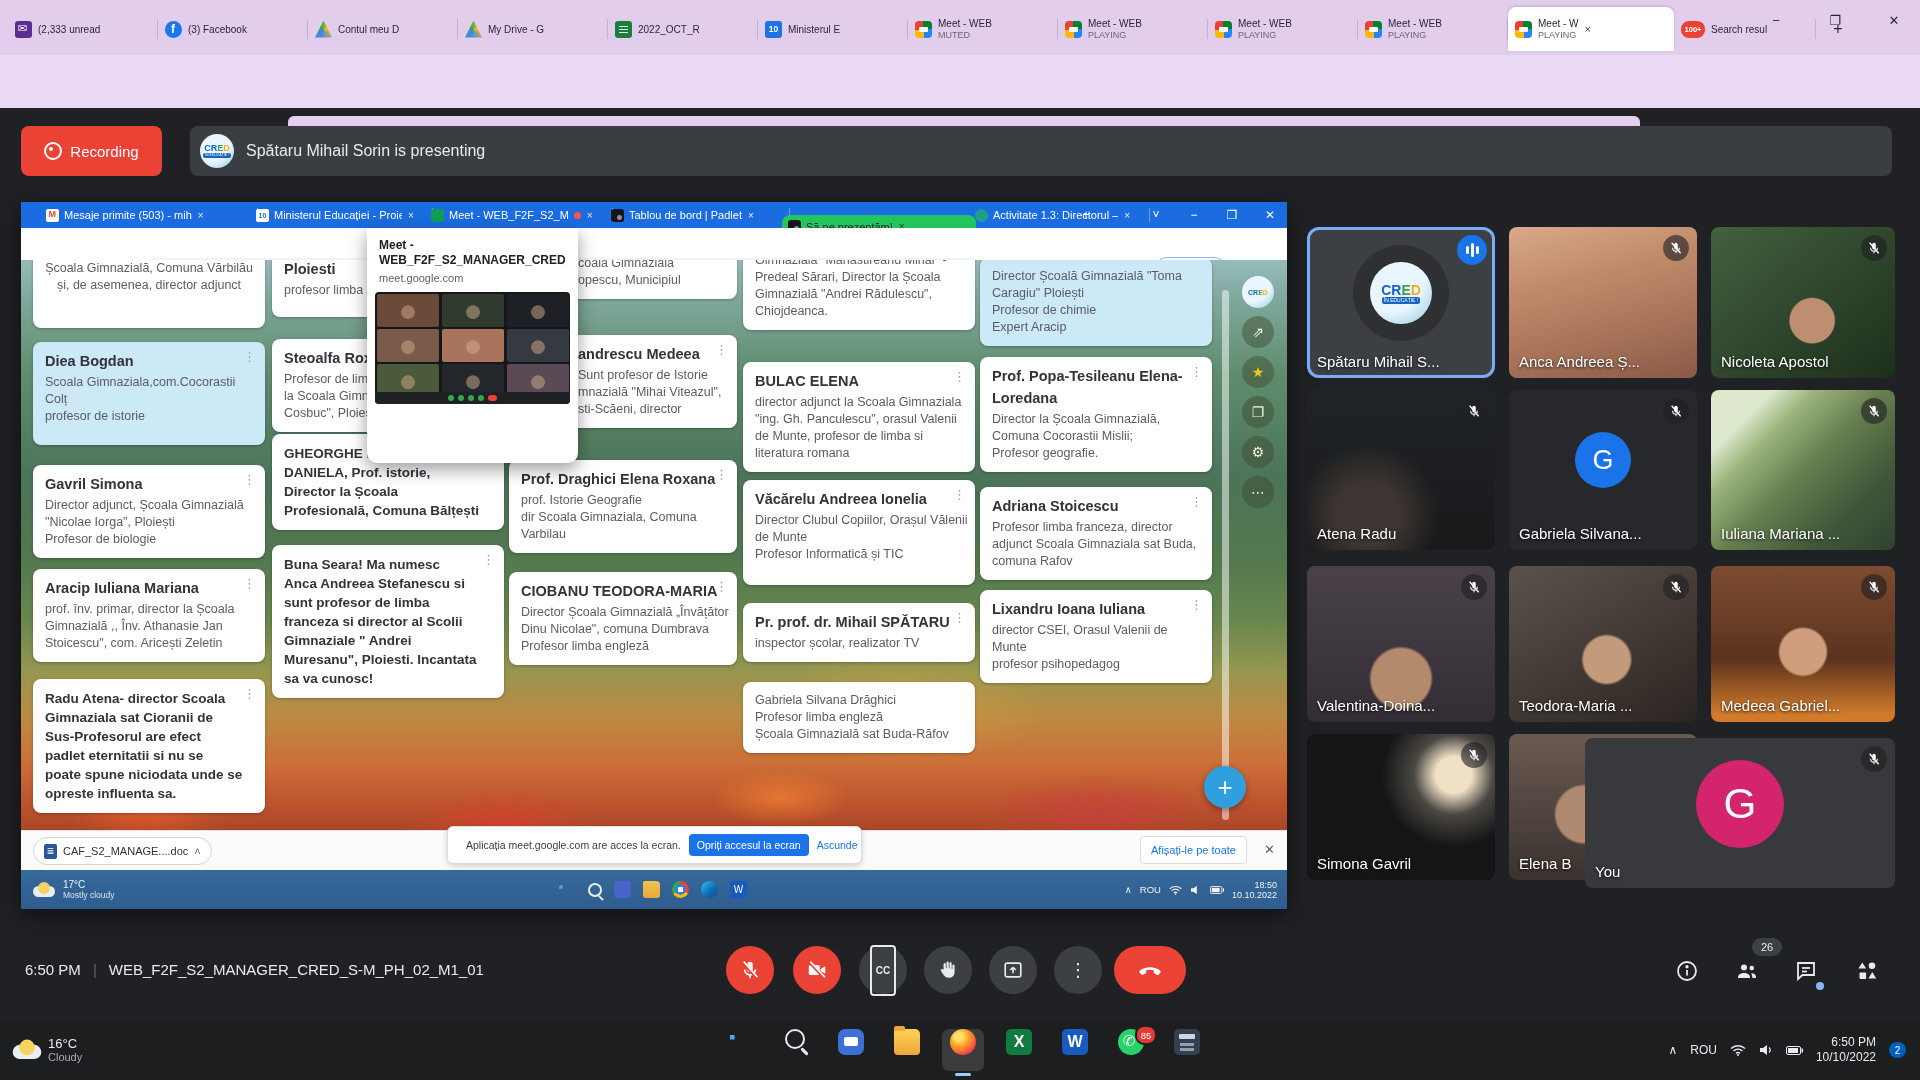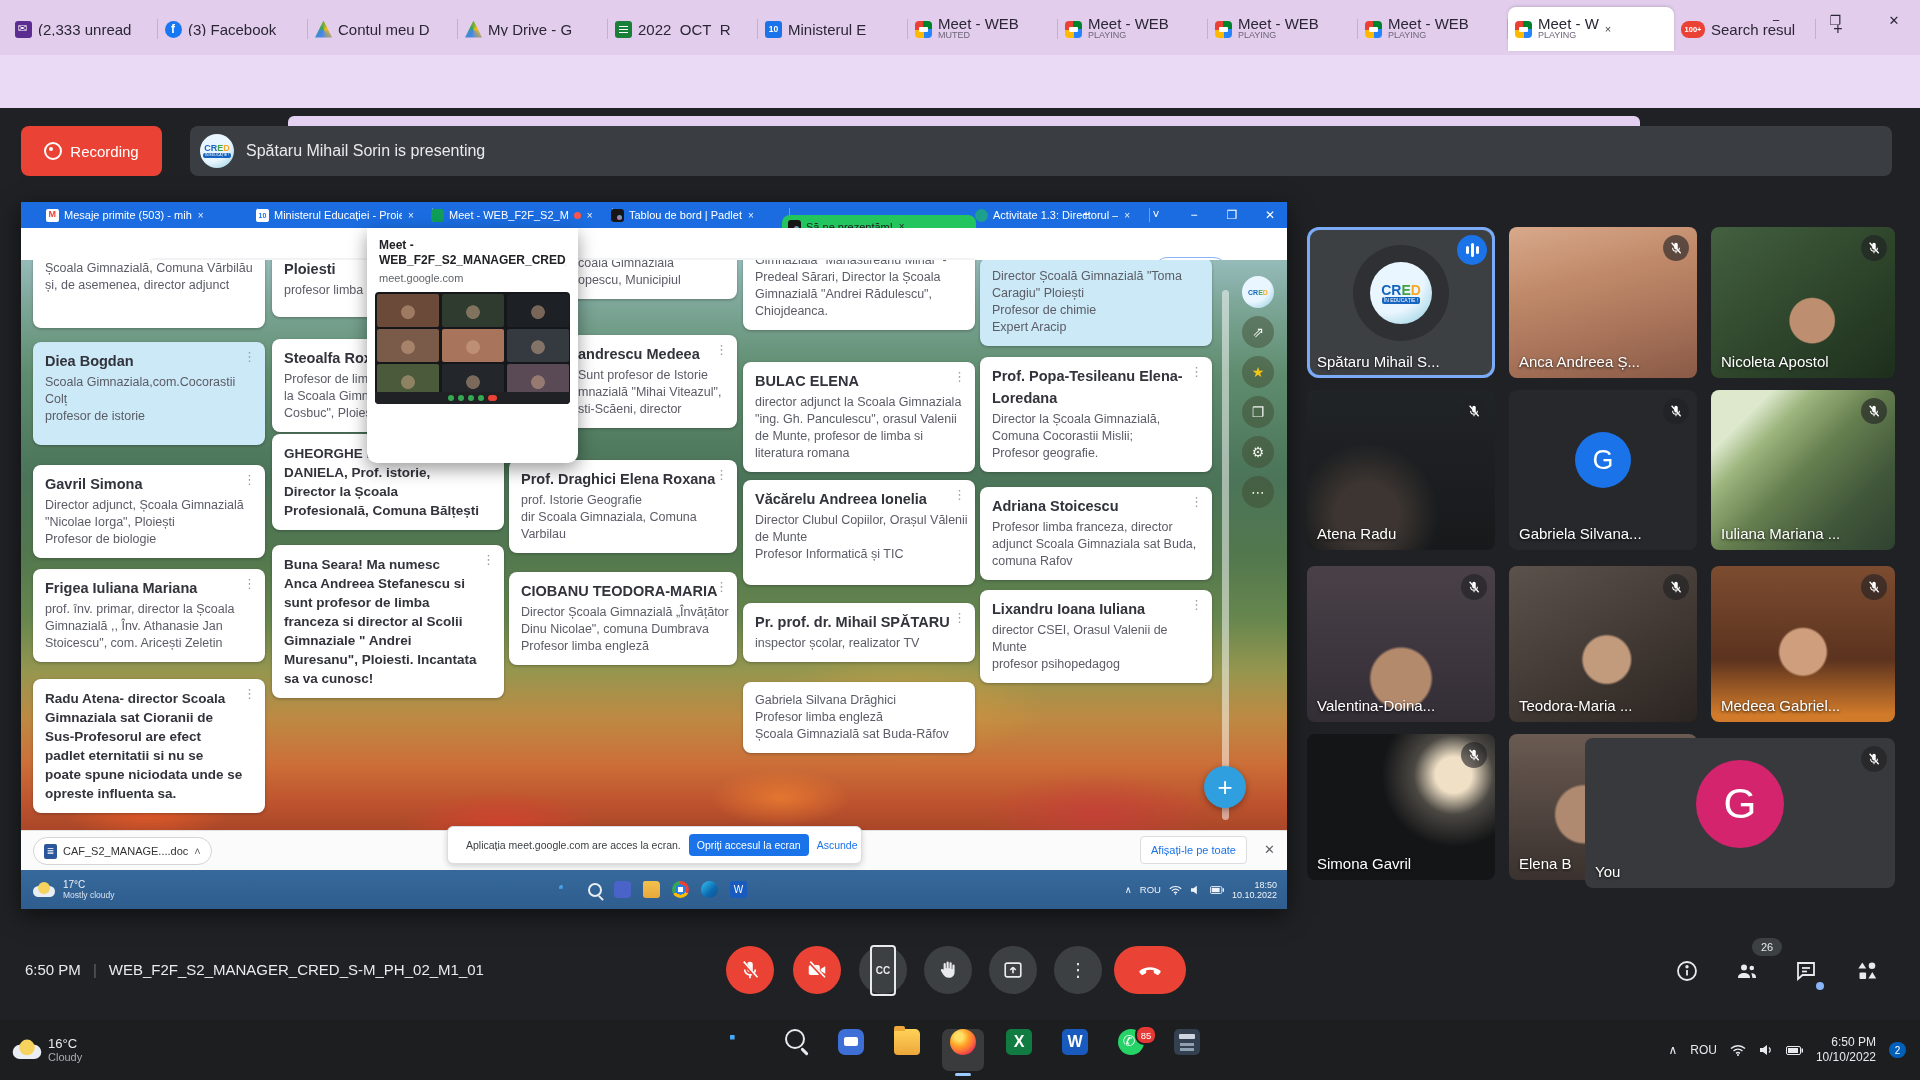--- a/index.html
+++ b/index.html
@@ -8,21 +8,21 @@
   .nowrap{white-space:nowrap;}
 
   
   #ff-tabbar{position:absolute;left:0;top:0;width:1920px;height:55px;background:#e2cdec;}
   #ff-toolbar{position:absolute;left:0;top:55px;width:1920px;height:53px;background:#eadaf6;}
   .fftab{position:relative;height:44px;margin-top:7px;border-radius:8px 8px 0 0;display:flex;align-items:center;padding:0 7px;color:#2b2636;flex:0 0 auto;}
   .fftab.active{background:#fff;box-shadow:0 -1px 3px rgba(0,0,0,.15);}
   .fftab .sep{position:absolute;right:0;top:12px;height:20px;width:1px;background:rgba(60,40,80,.18);}
   .fftab .fav{width:17px;height:17px;margin-right:6px;flex:0 0 auto;}
   .ffl{overflow:hidden;}
-  .ffl .l1{font-size:15px;line-height:13px;white-space:nowrap;}
+  .ffl .l1{font-size:10px;line-height:13px;white-space:nowrap;}
   .ffl .l2{font-size:9px;color:#6d6478;line-height:11px;white-space:nowrap;}
   .fftab .tclose{margin-left:6px;font-size:11px;color:#444;}
   .winbtn{position:absolute;top:0;width:46px;height:40px;display:flex;align-items:center;justify-content:center;font-size:13px;color:#2b2636;}
   
   .fav.gmailP{background:#5b2d91;border-radius:3px;position:relative;}
   .fav.gmailP:after{content:"✉";color:#fff;font-size:11px;position:absolute;left:3px;top:1px;}
   .fav.fb{background:#1877f2;border-radius:50%;position:relative;}
   .fav.fb:after{content:"f";color:#fff;font-weight:bold;font-size:12px;position:absolute;left:6px;top:1px;}
   .fav.drive{clip-path:polygon(50% 0,100% 100%,0 100%);background:conic-gradient(from 200deg,#4285f4,#34a853,#fbbc04,#4285f4);}
   .fav.sheets{background:#188038;border-radius:3px;position:relative;}
@@ -453,40 +453,40 @@
       <div id="profchip">
         <span class="mírc">M</span>
         <span class="ptxt">Întreruptă</span>
       </div>
       <div class="extic" style="left:1244px;width:16px">⋮</div>
     </div>
 
     <div id="padlet">
       <div id="pscroll"></div>
       <div id="plusbtn">+</div>
-    <div class="card" style="left: 12px; top: -10px; width: 208px; padding-bottom: 34px;">
+    <div class="card" style="left: 12px; top: -10px; width: 208px; padding-bottom: 34px; text-align: center;">
           <div class="cl">Școala Gimnazială, Comuna Vărbilău</div>
           <div class="cl">și, de asemenea, director adjunct</div>
         </div>
         <div class="card blue" style="left: 12px; top: 82px; width: 208px; padding-bottom: 20px;">
           <div class="ct">Diea Bogdan</div>
           <div class="cl">Scoala Gimnaziala,com.Cocorastii</div>
           <div class="cl">Colț</div>
           <div class="cl">profesor de istorie</div>
           <div class="menu">⋮</div>
         </div>
         <div class="card" style="left: 12px; top: 205px; width: 208px;">
           <div class="ct">Gavril Simona</div>
           <div class="cl">Director adjunct, Școala Gimnazială</div>
           <div class="cl">"Nicolae Iorga", Ploiești</div>
           <div class="cl">Profesor de biologie</div>
           <div class="menu">⋮</div>
         </div>
         <div class="card" style="left: 12px; top: 309px; width: 208px;">
-          <div class="ct">Frigea Iuliana Mariana</div>
+          <div class="ct">Aracip Iuliana Mariana</div>
           <div class="cl">prof. înv. primar, director la Școala</div>
           <div class="cl">Gimnazială ,, Înv. Athanasie Jan</div>
           <div class="cl">Stoicescu", com. Aricești Zeletin</div>
           <div class="menu">⋮</div>
         </div>
         <div class="card bold" style="left: 12px; top: 419px; width: 208px;">
           <div class="cl">Radu Atena- director Scoala</div>
           <div class="cl">Gimnaziala sat Cioranii de</div>
           <div class="cl">Sus-Profesorul are efect</div>
           <div class="cl">padlet eternitatii si nu se</div>

